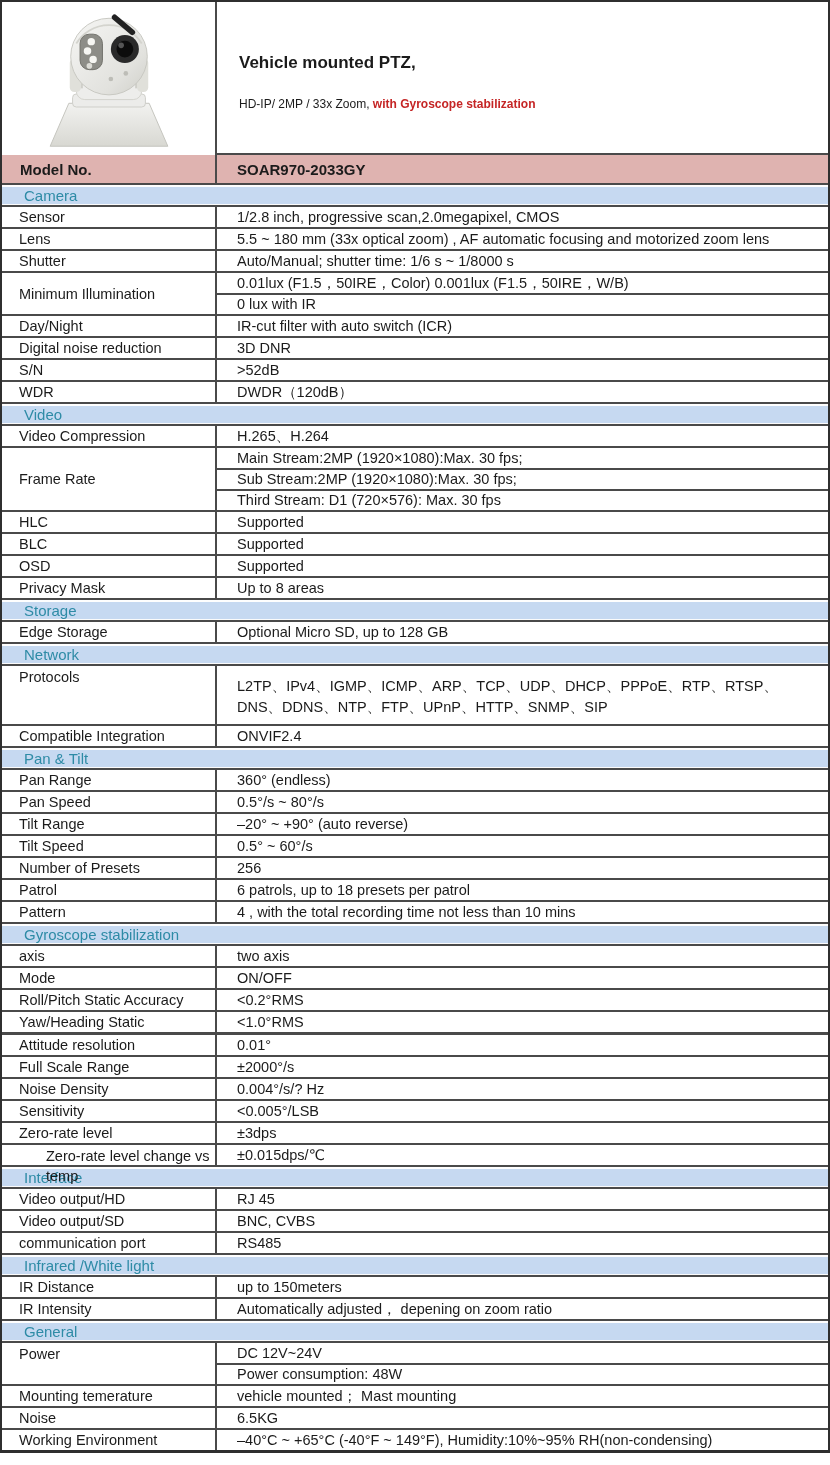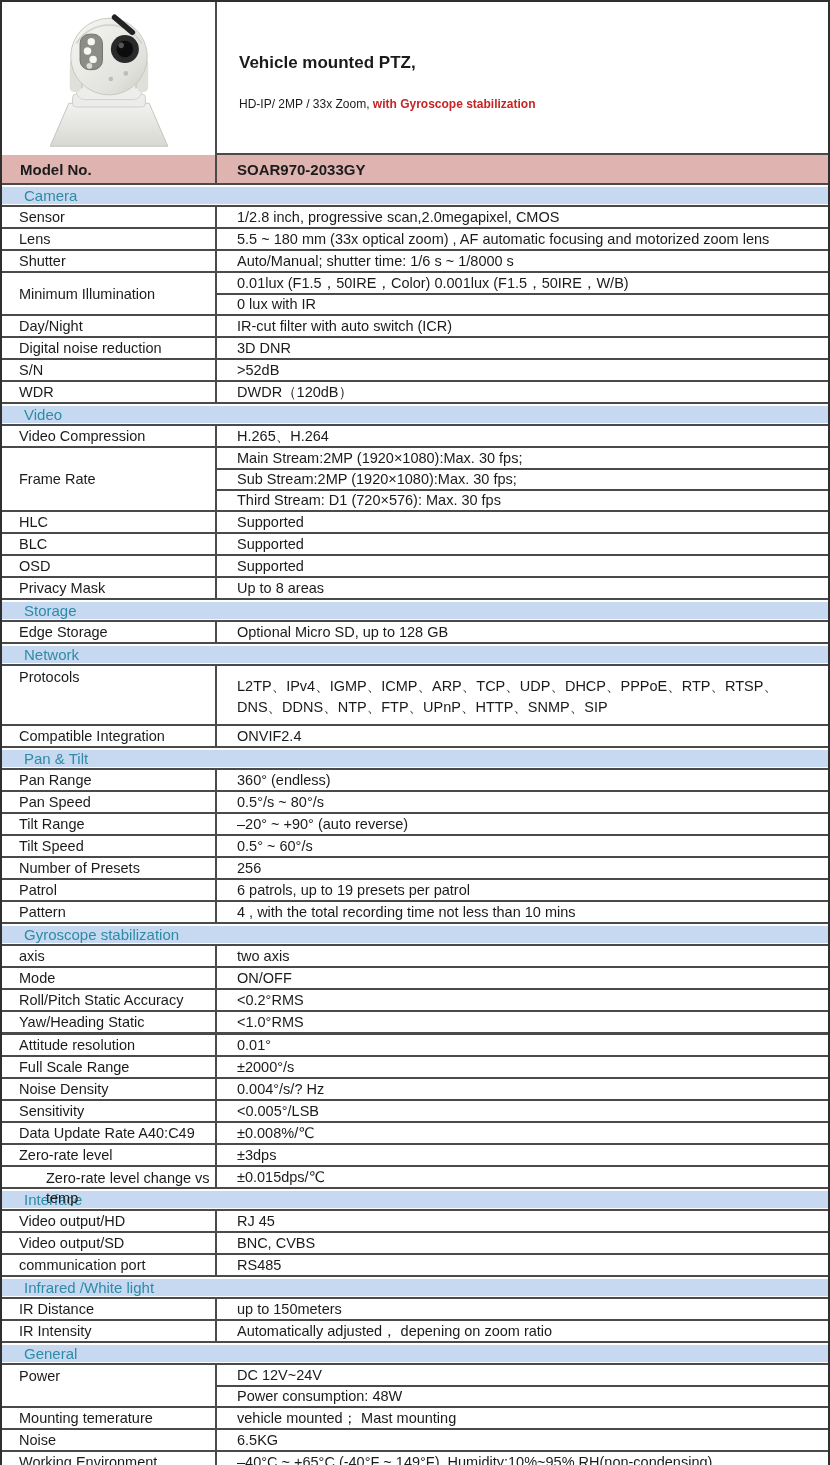--- a/index.html
+++ b/index.html
@@ -348,21 +348,21 @@
         </div>
         <div class="cell-values">
           <div class="value-line">256</div>
         </div>
       </div>
       <div class="spec-row">
         <div class="cell-label">
           <span class="lab-text">Patrol</span>
         </div>
         <div class="cell-values">
-          <div class="value-line">6 patrols, up to 19 presets per patrol</div>
+          <div class="value-line">6 patrols, up to 18 presets per patrol</div>
         </div>
       </div>
       <div class="spec-row">
         <div class="cell-label">
           <span class="lab-text">Pattern</span>
         </div>
         <div class="cell-values">
           <div class="value-line">4 , with the total recording time not less than 10 mins</div>
         </div>
       </div>
@@ -424,28 +424,20 @@
         <div class="cell-values">
           <div class="value-line">0.004°/s/? Hz</div>
         </div>
       </div>
       <div class="spec-row">
         <div class="cell-label">
           <span class="lab-text">Sensitivity</span>
         </div>
         <div class="cell-values">
           <div class="value-line">&lt;0.005°/LSB</div>
-        </div>
-      </div>
-      <div class="spec-row">
-        <div class="cell-label">
-          <span class="lab-text">Data Update Rate A40:C49</span>
-        </div>
-        <div class="cell-values">
-          <div class="value-line">±0.008%/℃</div>
         </div>
       </div>
       <div class="spec-row">
         <div class="cell-label">
           <span class="lab-text">Zero-rate level</span>
         </div>
         <div class="cell-values">
           <div class="value-line">±3dps</div>
         </div>
       </div>

